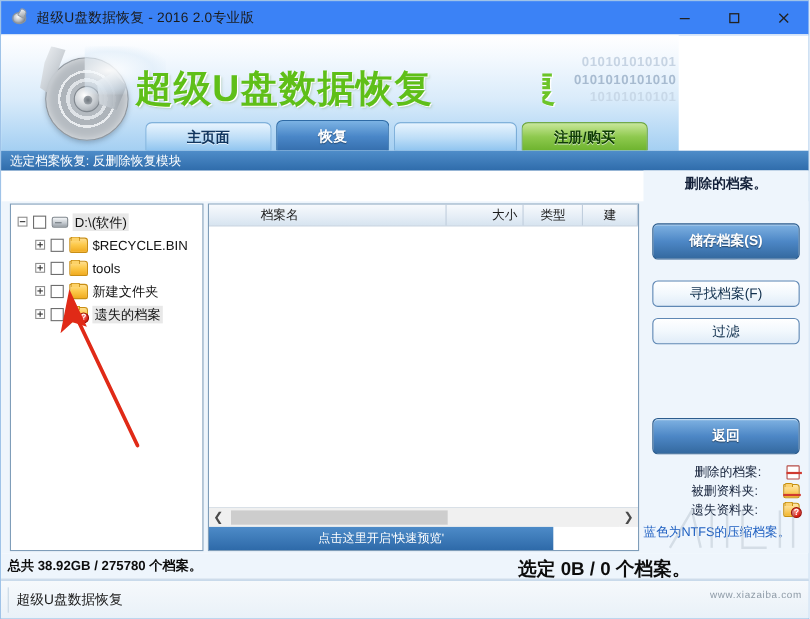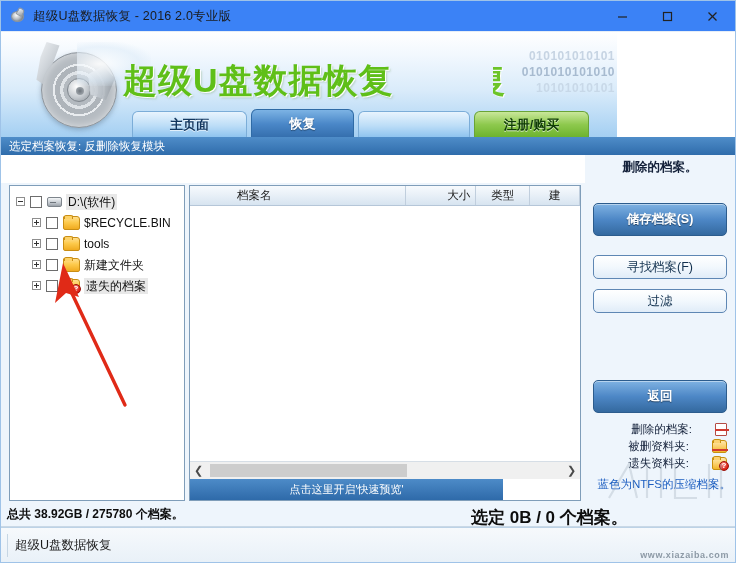--- a/index.html
+++ b/index.html
@@ -378,21 +378,21 @@
     background:#fbd271; border:1px solid #c7900f; border-bottom:none; border-radius:2px 2px 0 0;
   }
   .li.folder-q .q {
     position: absolute; right: -3px; bottom: -2px;
     width: 10px; height: 10px; border-radius: 50%;
     background: radial-gradient(circle at 35% 30%, #ff8f87, #d81f14 70%);
     border: 1px solid #9c0f08; color: #fff;
     font-size: 8px; font-weight: bold; line-height: 8px; text-align: center;
   }
   .lnote {
-    padding-right: 4px; text-align: right;
+    padding-right: 4px; 
     font-size: 11.5px; white-space: nowrap; line-height: 18px;
   }
   .lnote.blue { color: #1c5ec0; margin-top: 3px; }
   .lnote.green { color: #3aa832; margin-top: 16px; }
 
   
   .statusline {
     position: absolute; left: 0; top: 502px;
     width: 734px; height: 24px;
     background: #eef5fc;
@@ -429,22 +429,22 @@
     pointer-events: none;
   }
 
   
   .watermark {
     position: absolute; right: 4px; bottom: 36px;
     width: 128px; height: 80px;
     pointer-events: none; opacity: .30;
   }
   .wm-text {
-    position: absolute; right: 6px; bottom: 2px;
-    font-size: 9px; color: #8d9aa6; letter-spacing: .6px; white-space: nowrap; font-weight: bold;
+    position: absolute; right: 6px; bottom: 16px;
+    font-size: 9px; color: #8d9aa6; letter-spacing: .6px; white-space: nowrap;
   }
 </style>
 </head>
 <body>
 
 <div id="app">
 
   <div class="titlebar">
     <div class="tb-icon">
       <div class="platter"></div>

